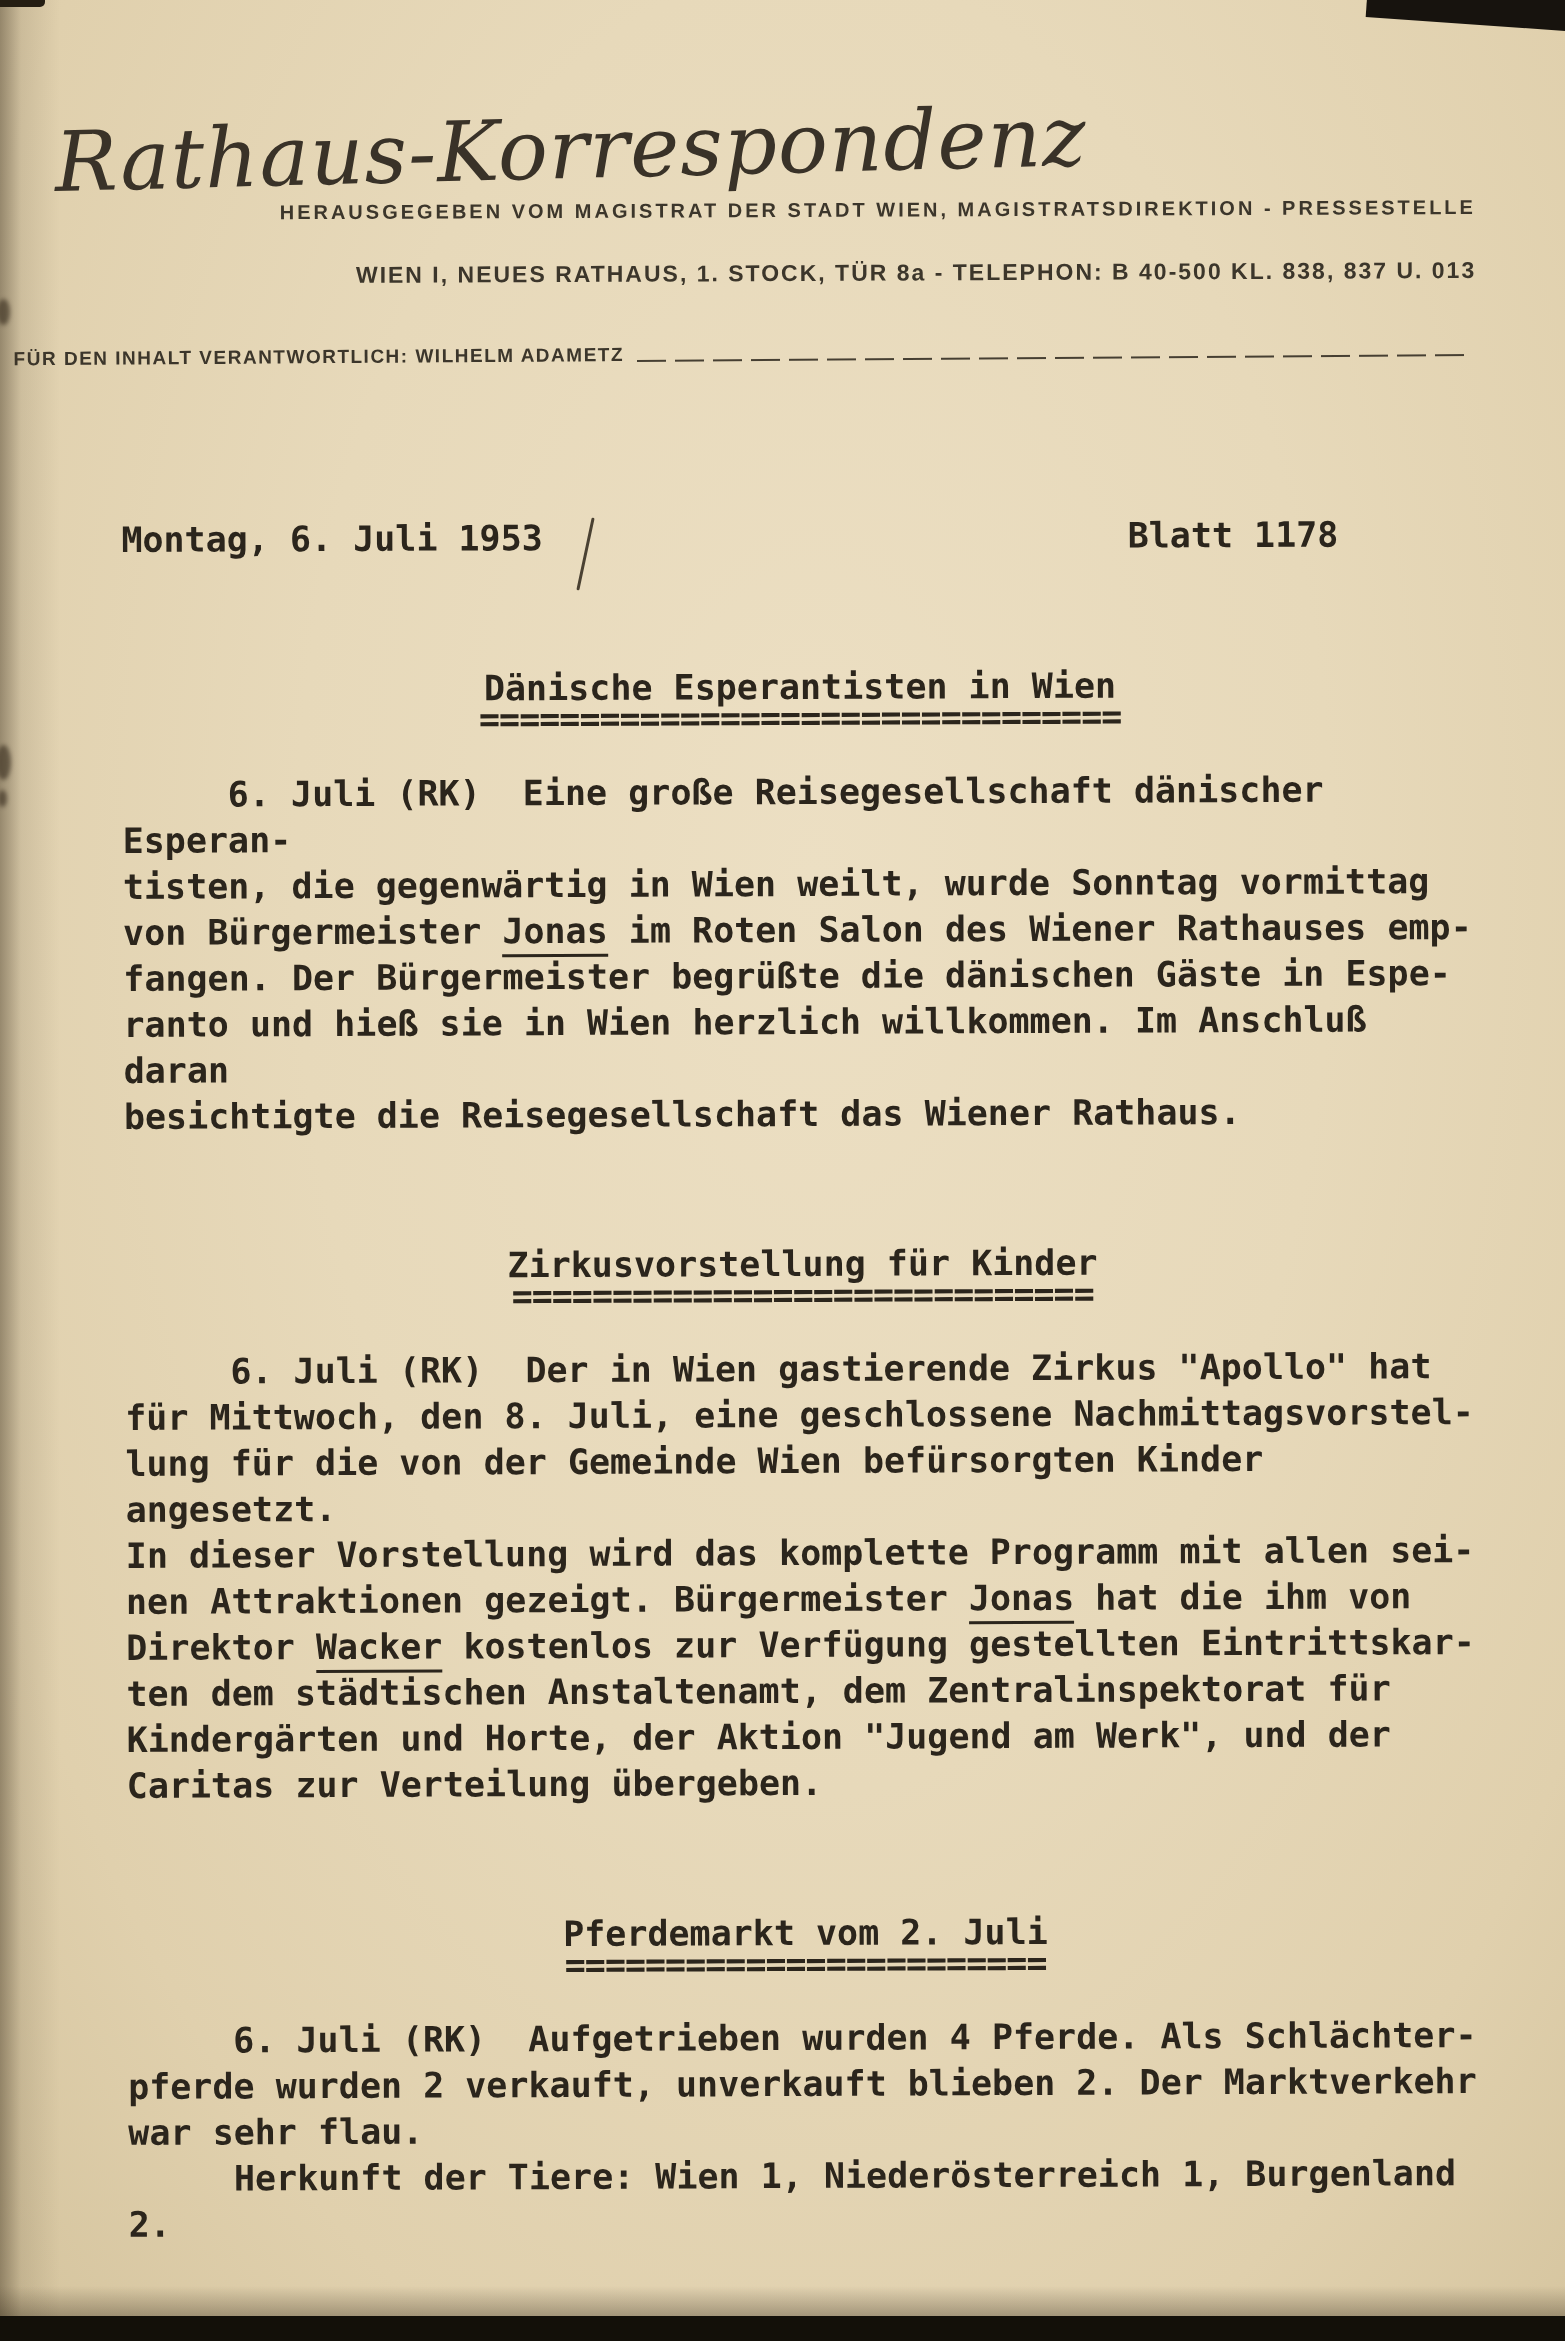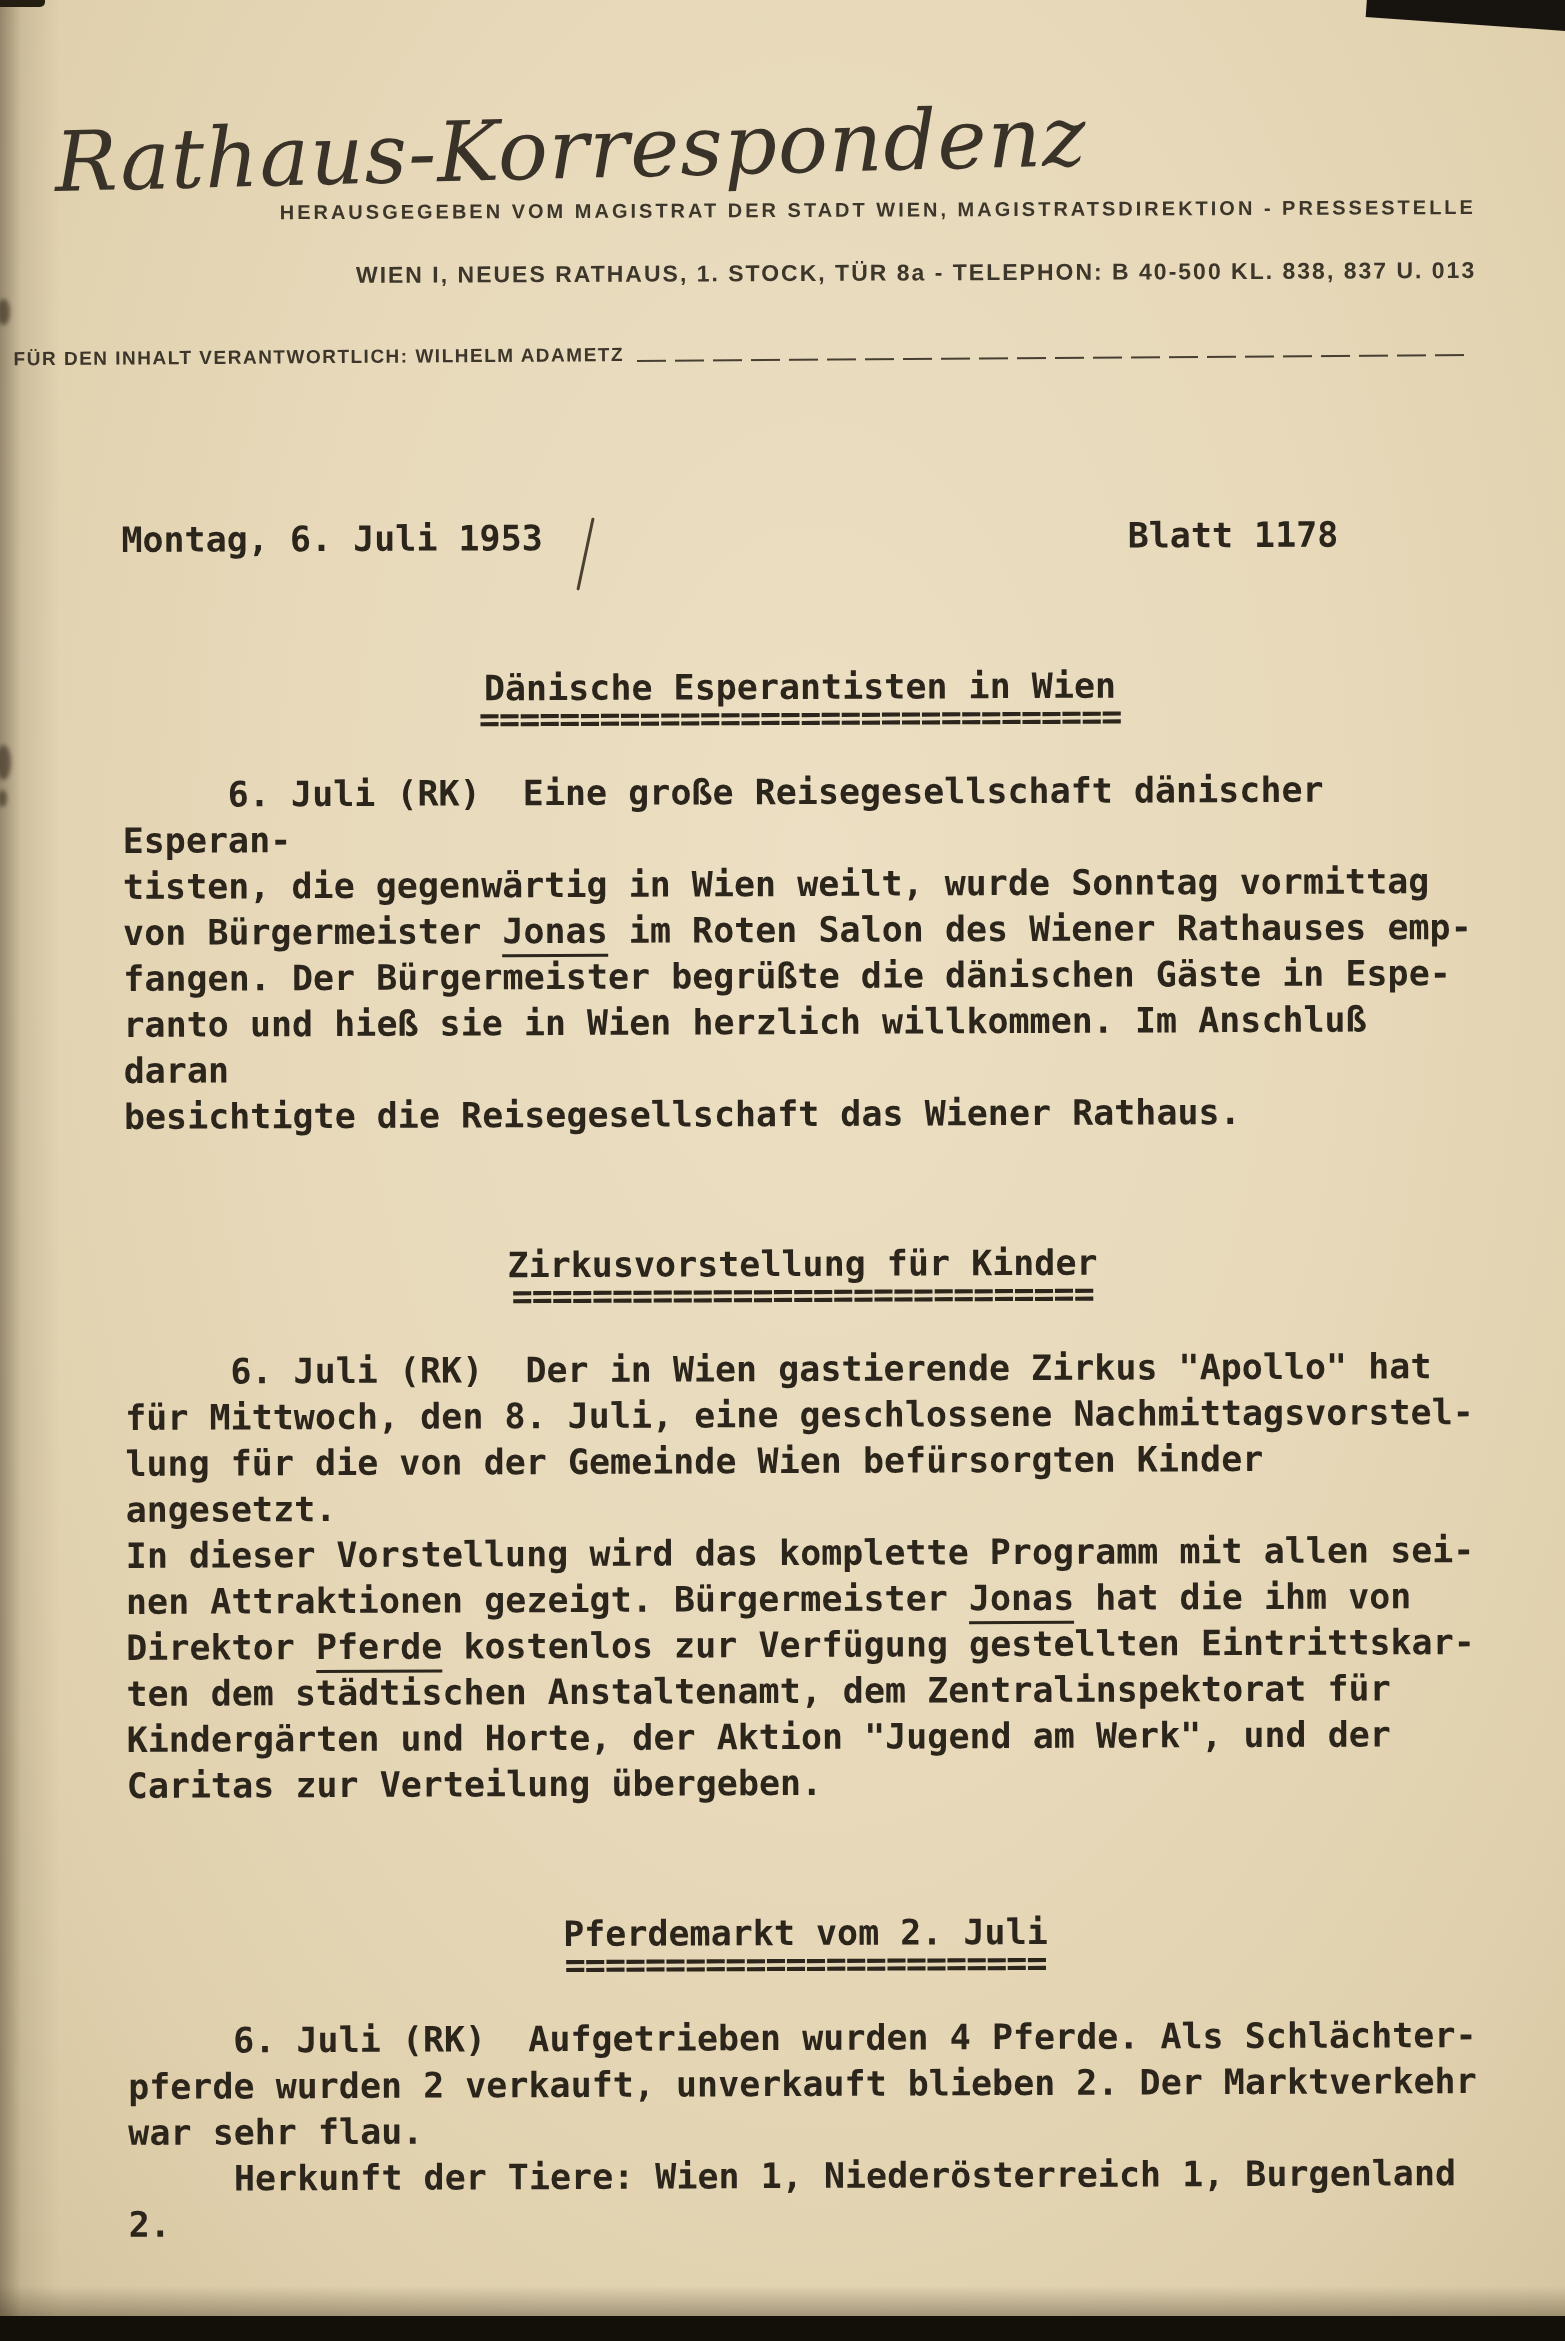--- a/index.html
+++ b/index.html
@@ -208,21 +208,21 @@
     <div class="col">
       <div class="article-head">
         <div class="tw article-title">Zirkusvorstellung für Kinder</div>
         <div class="tw title-rule">=============================</div>
       </div>
       <div class="tw article-body">     6. Juli (RK)  Der in Wien gastierende Zirkus "Apollo" hat
 für Mittwoch, den 8. Juli, eine geschlossene Nachmittagsvorstel-
 lung für die von der Gemeinde Wien befürsorgten Kinder angesetzt.
 In dieser Vorstellung wird das komplette Programm mit allen sei-
 nen Attraktionen gezeigt. Bürgermeister <span class="uline">Jonas</span> hat die ihm von
-Direktor <span class="uline">Pferde</span> kostenlos zur Verfügung gestellten Eintrittskar-
+Direktor <span class="uline">Wacker</span> kostenlos zur Verfügung gestellten Eintrittskar-
 ten dem städtischen Anstaltenamt, dem Zentralinspektorat für
 Kindergärten und Horte, der Aktion "Jugend am Werk", und der
 Caritas zur Verteilung übergeben.</div>
     </div>
 
     <div class="col">
       <div class="article-head">
         <div class="tw article-title">Pferdemarkt vom 2. Juli</div>
         <div class="tw title-rule">========================</div>
       </div>

